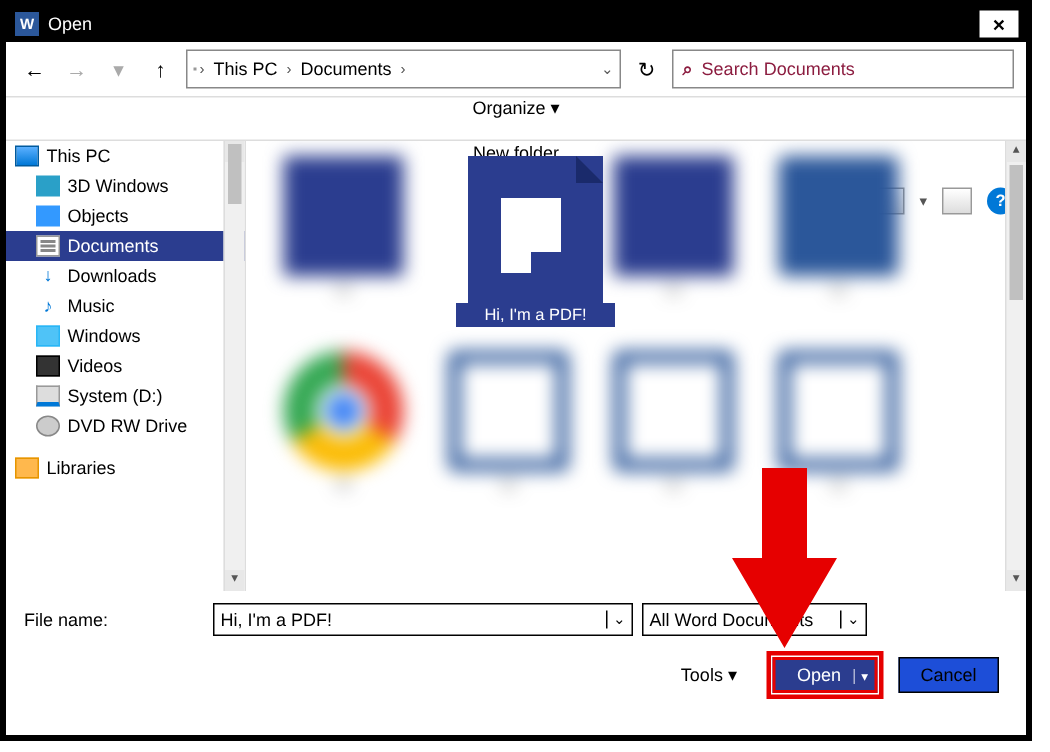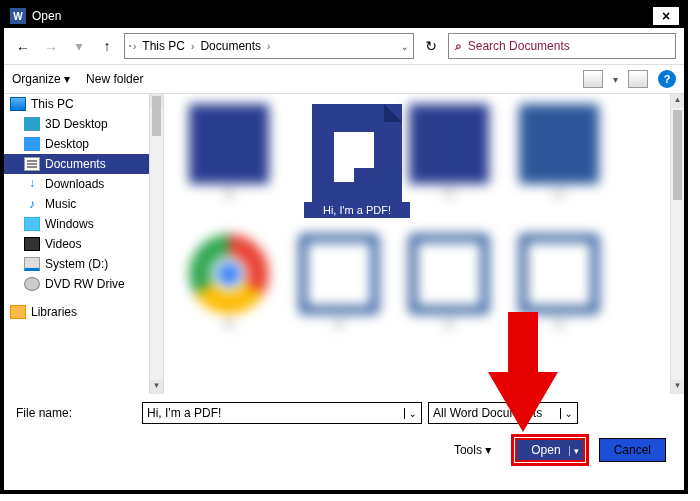--- a/index.html
+++ b/index.html
@@ -11,21 +11,21 @@
   .titlebar .close { width: 28px; height: 20px; background: #fff; color: #000; display: flex; align-items: center; justify-content: center; font-size: 14px; font-weight: bold; margin-right: -2px; border: 1px solid #000; }
   .navrow { height: 36px; display: flex; align-items: center; padding: 4px 8px; gap: 6px; }
   .nbtn { width: 22px; height: 22px; display: flex; align-items: center; justify-content: center; font-size: 14px; color: #000; }
   .nbtn.disabled { color: #aaa; }
   .breadcrumb { flex: 0 0 290px; height: 26px; border: 1px solid #888; display: flex; align-items: center; font-size: 12px; padding: 0 4px; gap: 2px; }
   .bc-seg { padding: 0 4px; }
   .bc-car { color: #555; font-size: 10px; }
   .refresh { width: 22px; text-align: center; font-size: 14px; }
   .search { flex: 1; height: 26px; border: 1px solid #888; display: flex; align-items: center; padding: 0 6px; gap: 6px; font-size: 12px; color: #8c1d40; }
   .search .sicon { color: #8c1d40; font-weight: bold; }
-  .cmdbar { height: 30px; display: flex; align-items: center; padding: 0 8px; font-size: 12px; border-top: 1px solid #ddd; border-bottom: 1px solid #ddd; gap: 16px; }
+  .cmdbar { height: 30px; display: flex; align-items: center; padding: 0 8px; font-size: 12px; border-top: 1px solid #ddd; border-bottom: 1px solid #ddd; gap: 16px; flex-direction: column; }
   .cmdbar .right { margin-left: auto; display: flex; gap: 10px; align-items: center; }
   .viewbtn { width: 20px; height: 18px; border: 1px solid #999; background: linear-gradient(#fff,#ddd); }
   .help { width: 18px; height: 18px; border-radius: 50%; background: #0078d7; color: #fff; display: flex; align-items: center; justify-content: center; font-size: 11px; font-weight: bold; }
   .body { display: flex; height: 300px; }
   .tree { width: 160px; border-right: 1px solid #ddd; font-size: 12px; overflow: hidden; position: relative; }
   .tree-scroll { position: absolute; right: 0; top: 0; bottom: 0; width: 14px; background: #f0f0f0; border-left: 1px solid #ddd; }
   .tree-scroll .thumb { position: absolute; top: 2px; left: 2px; right: 2px; height: 40px; background: #c0c0c0; }
   .tree-scroll .ar { position: absolute; left: 0; right: 0; height: 14px; text-align: center; font-size: 9px; color: #555; background: #e8e8e8; }
   .tree-scroll .ar.top { top: 0; }
   .tree-scroll .ar.bot { bottom: 0; }
@@ -124,25 +124,25 @@
   </div>
 
   <div class="body">
     <div class="tree">
       <div class="ti root">
         <span class="ticon ico-pc"></span>
         <span>This PC</span>
       </div>
       <div class="ti">
           <span class="ticon ico-3d"></span>
-          <span>3D Desktop</span>
+          <span>3D Windows</span>
         </div>
       <div class="ti">
           <span class="ticon ico-desk"></span>
-          <span>Desktop</span>
+          <span>Objects</span>
         </div>
       <div class="ti sel">
           <span class="ticon ico-doc"></span>
           <span>Documents</span>
         </div>
       <div class="ti">
           <span class="ticon ico-dl">↓</span>
           <span>Downloads</span>
         </div>
       <div class="ti">

